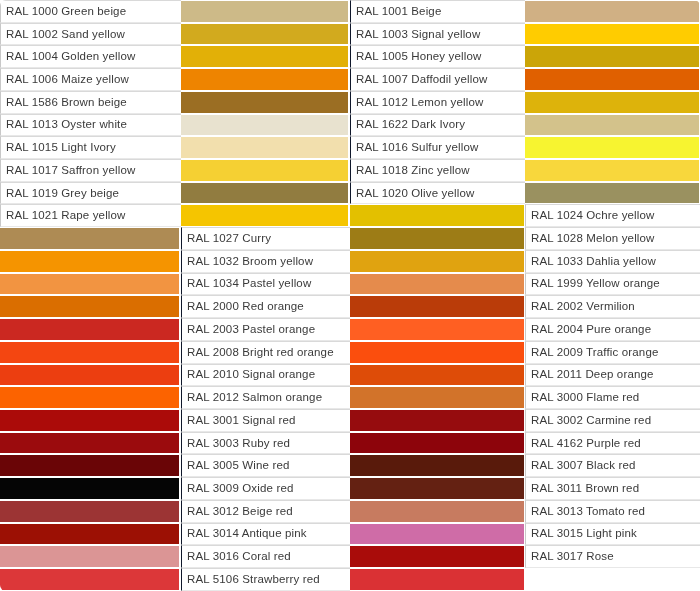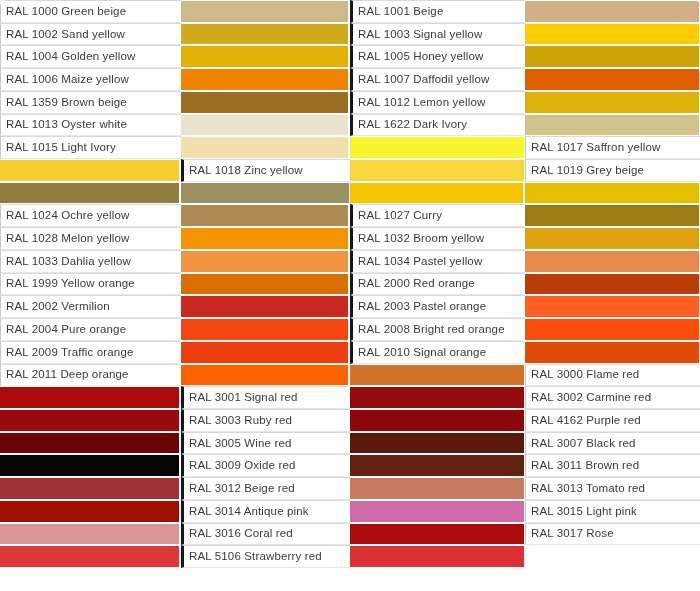--- a/index.html
+++ b/index.html
@@ -25,21 +25,21 @@
     grid-auto-rows: 22.73px;
     width: 700px;
   }
   .name-cell {
     display: flex;
     align-items: center;
     box-sizing: border-box;
     background: #ffffff;
     border-top: 1px solid #d9d9d9;
     border-bottom: 1px solid #e8e8e8;
-    border-left: 3px solid #0f172a;
+    border-left: 1px solid #0f172a;
     padding-left: 5px;
     overflow: hidden;
     white-space: nowrap;
   }
   .name-cell.col-left {
     border-left: 1px solid #c8c8c8;
   }
   .name-text {
     font-size: 11.5px;
     color: #3a3a3a;
@@ -109,21 +109,21 @@
       <div class="swatch-cell">
         <div class="swatch" style="background: rgb(238, 132, 0);"></div>
       </div>
       <div class="name-cell">
         <span class="name-text">RAL 1007 Daffodil yellow</span>
       </div>
       <div class="swatch-cell col-right">
         <div class="swatch" style="background: rgb(224, 96, 0);"></div>
       </div>
       <div class="name-cell col-left">
-        <span class="name-text">RAL 1359 Brown beige</span>
+        <span class="name-text">RAL 1586 Brown beige</span>
       </div>
       <div class="swatch-cell">
         <div class="swatch" style="background: rgb(155, 110, 35);"></div>
       </div>
       <div class="name-cell">
         <span class="name-text">RAL 1012 Lemon yellow</span>
       </div>
       <div class="swatch-cell col-right">
         <div class="swatch" style="background: rgb(221, 179, 11);"></div>
       </div>
@@ -138,20 +138,23 @@
       </div>
       <div class="swatch-cell col-right">
         <div class="swatch" style="background: rgb(211, 194, 139);"></div>
       </div>
       <div class="name-cell col-left">
         <span class="name-text">RAL 1015 Light Ivory</span>
       </div>
       <div class="swatch-cell">
         <div class="swatch" style="background: rgb(242, 223, 173);"></div>
       </div>
+      <div class="name-cell">
+        <span class="name-text">RAL 1016 Sulfur yellow</span>
+      </div>
       <div class="swatch-cell col-right">
         <div class="swatch" style="background: rgb(247, 244, 48);"></div>
       </div>
       <div class="name-cell col-left">
         <span class="name-text">RAL 1017 Saffron yellow</span>
       </div>
       <div class="swatch-cell">
         <div class="swatch" style="background: rgb(245, 208, 51);"></div>
       </div>
       <div class="name-cell">
@@ -159,23 +162,29 @@
       </div>
       <div class="swatch-cell col-right">
         <div class="swatch" style="background: rgb(248, 215, 60);"></div>
       </div>
       <div class="name-cell col-left">
         <span class="name-text">RAL 1019 Grey beige</span>
       </div>
       <div class="swatch-cell">
         <div class="swatch" style="background: rgb(145, 124, 64);"></div>
       </div>
+      <div class="name-cell">
+        <span class="name-text">RAL 1020 Olive yellow</span>
+      </div>
       <div class="swatch-cell col-right">
         <div class="swatch" style="background: rgb(154, 145, 96);"></div>
       </div>
+      <div class="name-cell col-left">
+        <span class="name-text">RAL 1021 Rape yellow</span>
+      </div>
       <div class="swatch-cell">
         <div class="swatch" style="background: rgb(245, 197, 0);"></div>
       </div>
       <div class="swatch-cell col-right">
         <div class="swatch" style="background: rgb(227, 192, 0);"></div>
       </div>
       <div class="name-cell col-left">
         <span class="name-text">RAL 1024 Ochre yellow</span>
       </div>
       <div class="swatch-cell">
@@ -257,20 +266,23 @@
         <span class="name-text">RAL 2010 Signal orange</span>
       </div>
       <div class="swatch-cell col-right">
         <div class="swatch" style="background: rgb(222, 76, 8);"></div>
       </div>
       <div class="name-cell col-left">
         <span class="name-text">RAL 2011 Deep orange</span>
       </div>
       <div class="swatch-cell">
         <div class="swatch" style="background: rgb(252, 99, 0);"></div>
+      </div>
+      <div class="name-cell">
+        <span class="name-text">RAL 2012 Salmon orange</span>
       </div>
       <div class="swatch-cell col-right">
         <div class="swatch" style="background: rgb(210, 115, 42);"></div>
       </div>
       <div class="name-cell col-left">
         <span class="name-text">RAL 3000 Flame red</span>
       </div>
       <div class="swatch-cell">
         <div class="swatch" style="background: rgb(171, 11, 9);"></div>
       </div>

